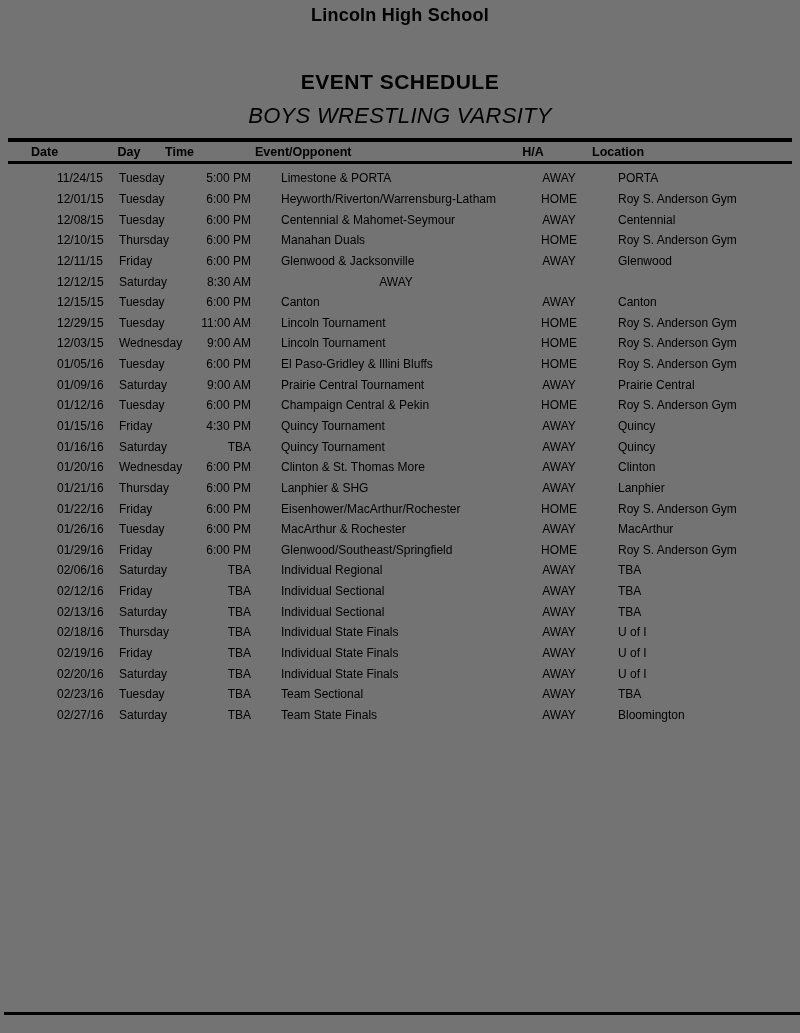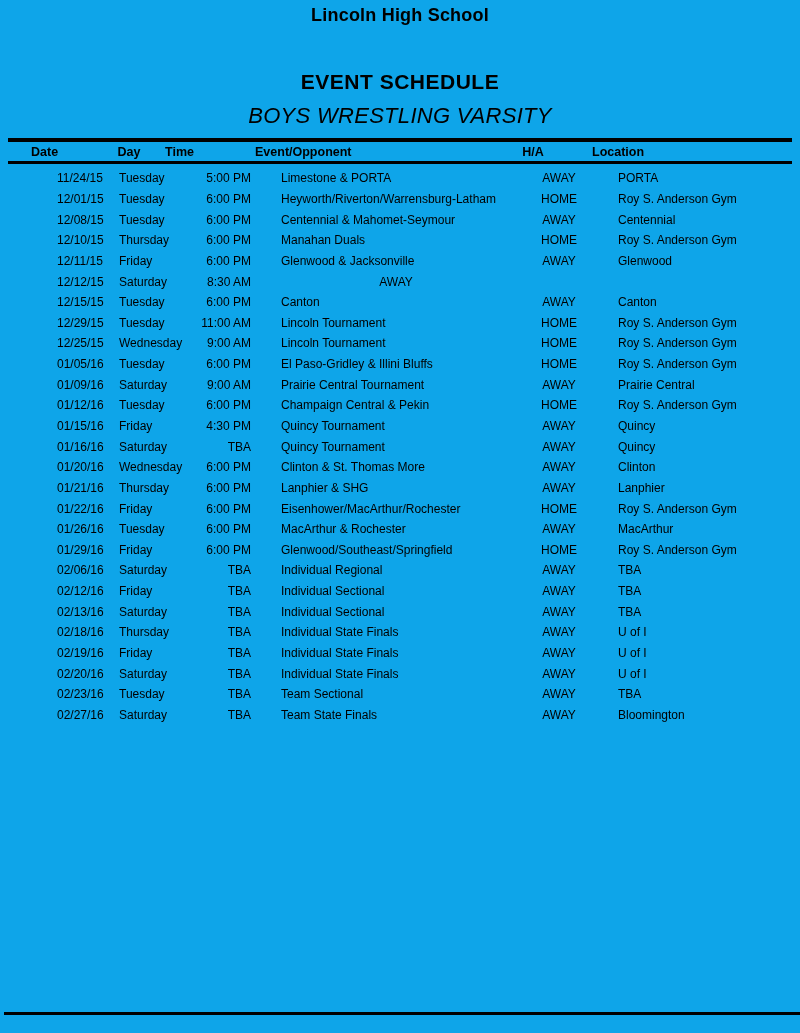--- a/index.html
+++ b/index.html
@@ -11,21 +11,21 @@
     width: 800px;
     height: 1033px;
     font-family: "Liberation Sans", sans-serif;
     color: #000000;
   }
   .page {
     position: relative;
     width: 800px;
     height: 1033px;
     overflow: hidden;
-    background: #0ea5e9;
+    background: #737373;
   }
 
   
   .titles {
     padding-top: 5px;
     text-align: center;
   }
   .school-name {
     font-size: 18px;
     font-weight: bold;
@@ -188,21 +188,21 @@
   <div class="grid-row data-row">
     <div class="cell cell-date">12/29/15</div>
     <div class="cell cell-day">Tuesday</div>
     <div class="cell cell-time">11:00 AM</div>
     <div class="cell cell-event">Lincoln Tournament</div>
     <div class="cell cell-ha">HOME</div>
     <div class="cell cell-location">Roy S. Anderson Gym</div>
   </div>
 
   <div class="grid-row data-row">
-    <div class="cell cell-date">12/25/15</div>
+    <div class="cell cell-date">12/03/15</div>
     <div class="cell cell-day">Wednesday</div>
     <div class="cell cell-time">9:00 AM</div>
     <div class="cell cell-event">Lincoln Tournament</div>
     <div class="cell cell-ha">HOME</div>
     <div class="cell cell-location">Roy S. Anderson Gym</div>
   </div>
 
   <div class="grid-row data-row">
     <div class="cell cell-date">01/05/16</div>
     <div class="cell cell-day">Tuesday</div>

